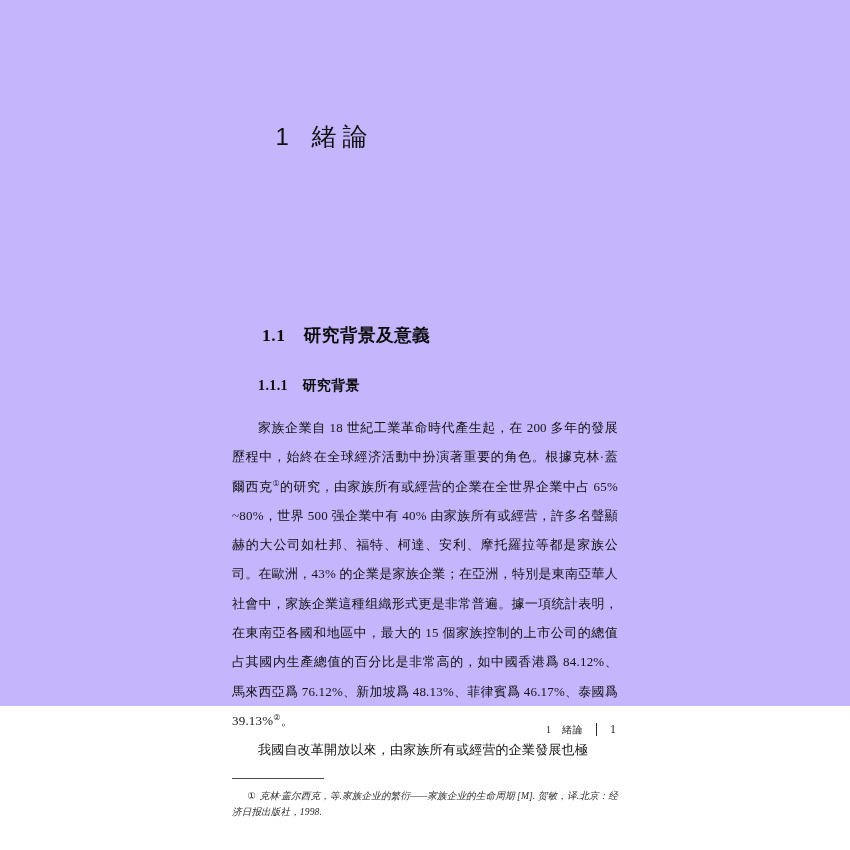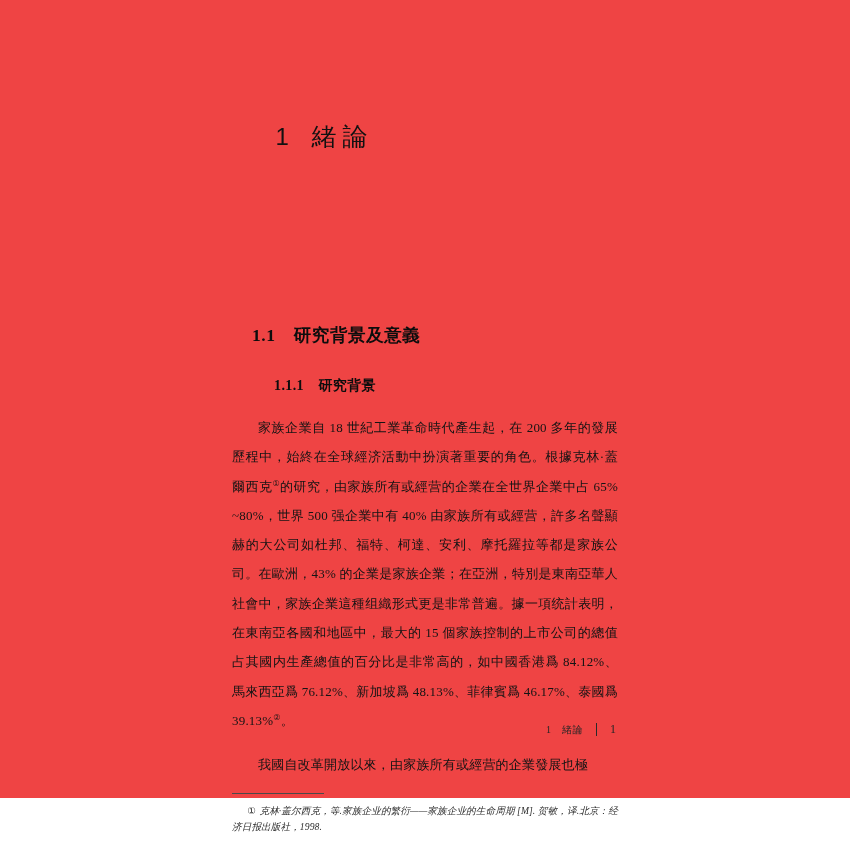--- a/index.html
+++ b/index.html
@@ -11,22 +11,22 @@
     height: 850px;
     background: #ffffff;
     font-family: "Liberation Serif", "DejaVu Serif", serif;
     color: #1a1a1a;
     overflow: hidden;
   }
 
   .page {
     position: relative;
     width: 850px;
-    height: 798px;
-    background: #ef4444;
+    height: 706px;
+    background: #c4b5fd;
     box-sizing: border-box;
   }
 
   
   .content {
     position: absolute;
     left: 232px;
     top: 0;
     width: 386px;
   }
@@ -48,32 +48,32 @@
     font-size: 24px;
   }
   .chapter-heading .ttl {
     font-weight: 400;
     letter-spacing: 6px;
   }
 
   
   .section-heading {
     margin-top: 141px;
-    margin-left: 20px;
+    margin-left: 30px;
     font-size: 17.5px;
     font-weight: 700;
     color: #0d0d0d;
     white-space: pre;
     letter-spacing: 0.6px;
   }
 
   
   .subsection-heading {
     margin-top: 30px;
-    margin-left: 42px;
+    margin-left: 26px;
     font-size: 14px;
     font-weight: 700;
     color: #0d0d0d;
     white-space: pre;
     letter-spacing: 0.4px;
   }
 
   
   .body-block {
     margin-top: 18px;
@@ -82,21 +82,21 @@
     font-size: 13px;
     line-height: 29.3px;
     text-align: justify;
     text-justify: inter-ideograph;
     color: #141414;
     letter-spacing: 0.2px;
     text-indent: 2em;
     margin: 0;
   }
   .para + .para {
-    margin-top: 15px;
+    margin-top: 0;
   }
   .para sup {
     font-size: 0.62em;
     vertical-align: super;
     line-height: 0;
   }
 
   
   .footnote-rule {
     margin-top: 13px;

